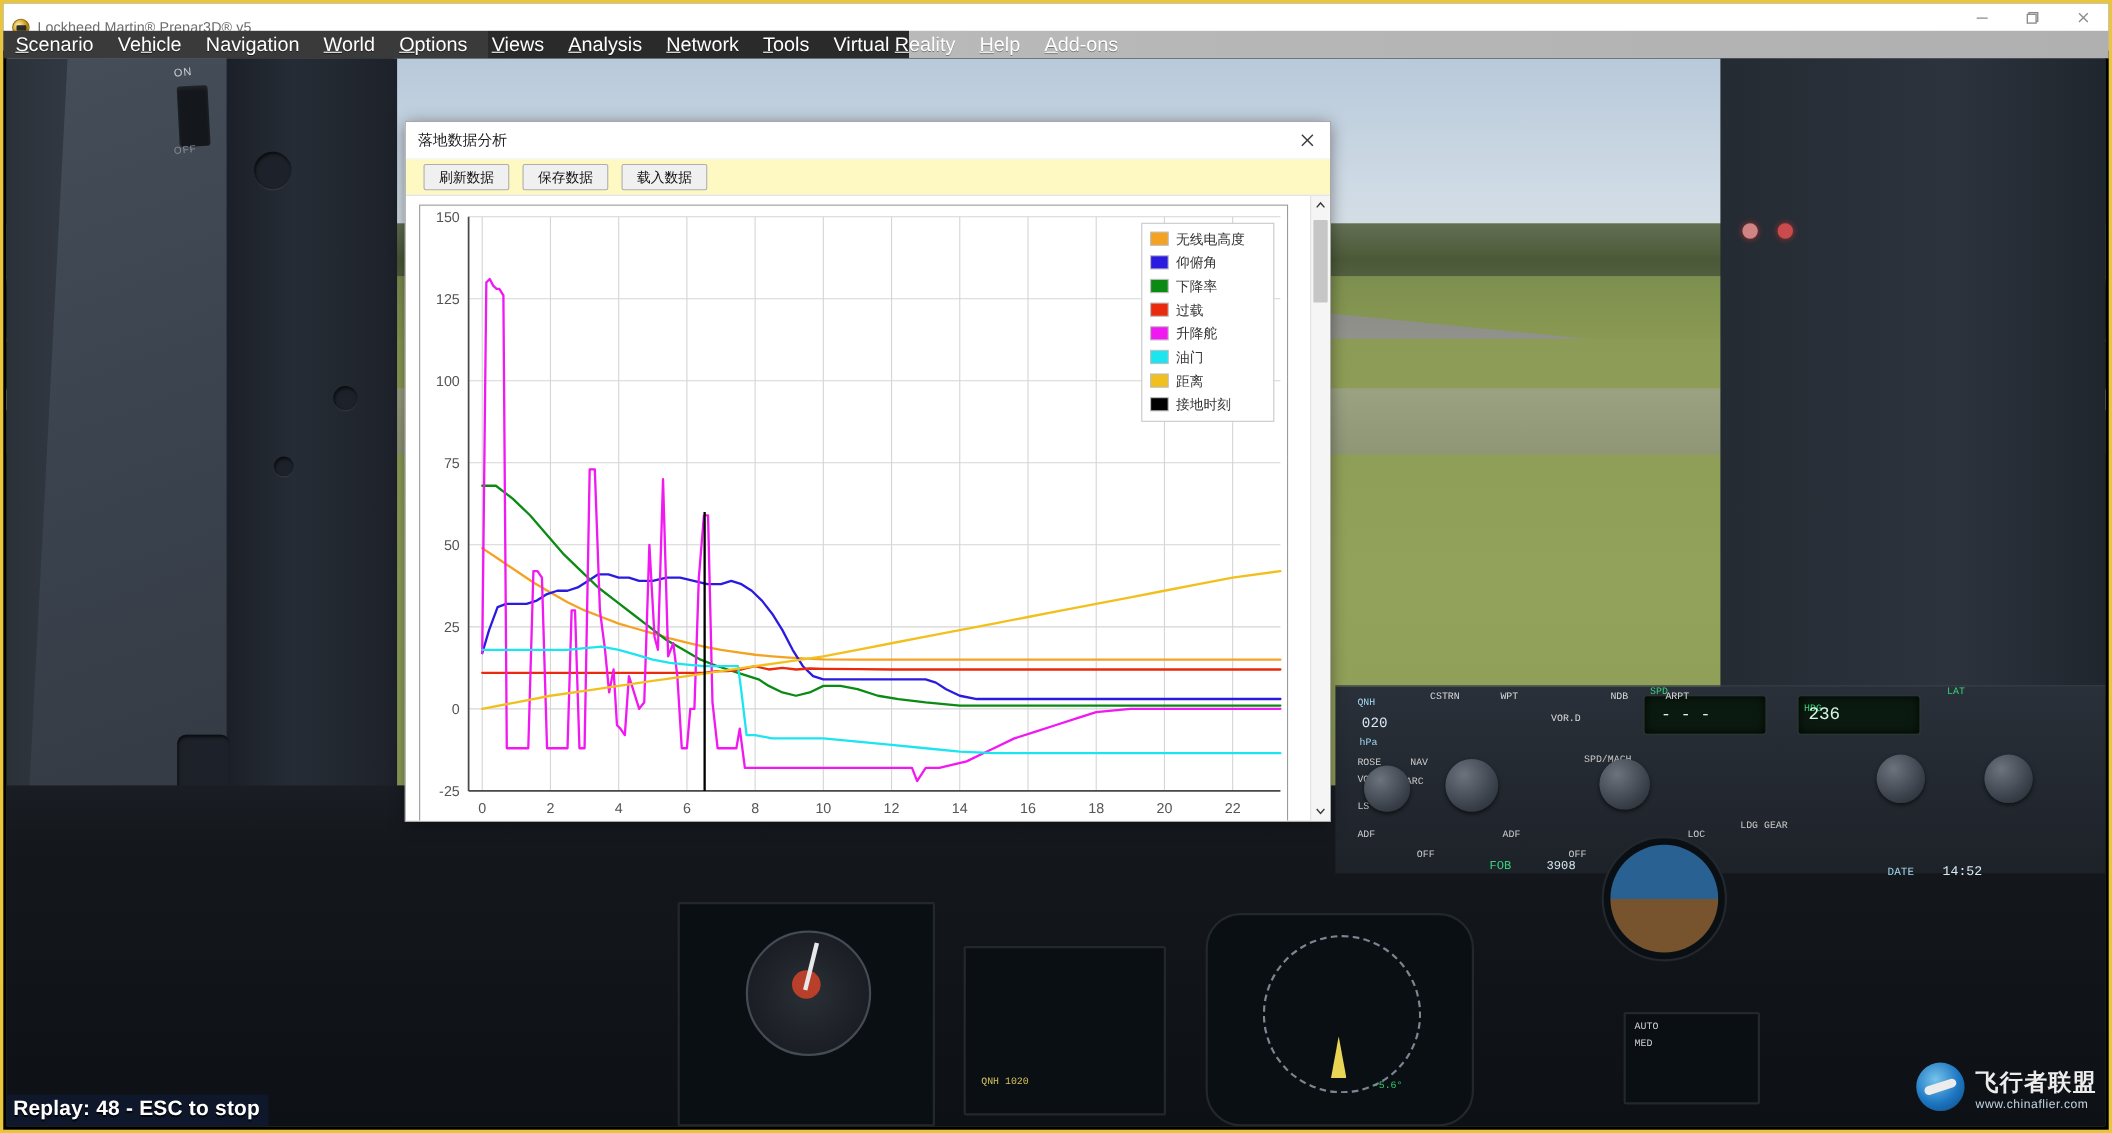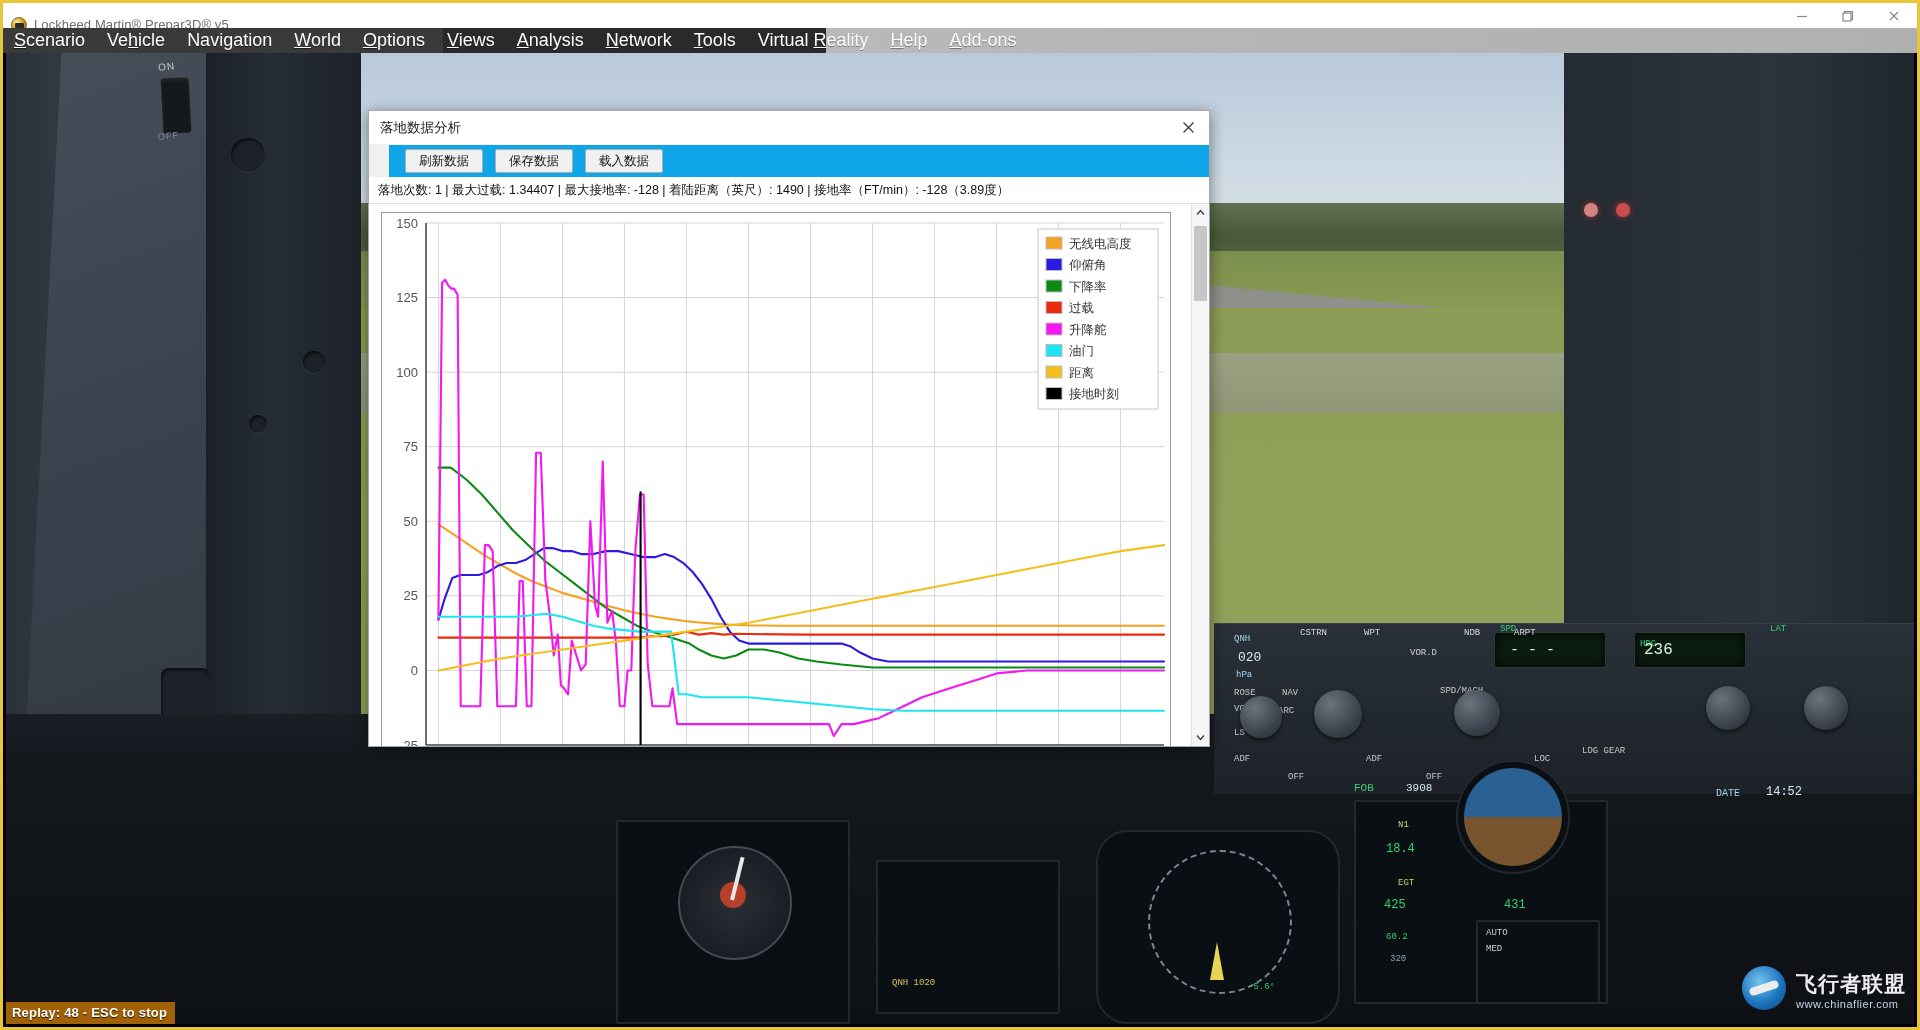--- a/index.html
+++ b/index.html
@@ -150,21 +150,21 @@
   }
   #watermark .wlogo::before{
     content:"";position:absolute;left:7px;top:18px;width:30px;height:8px;
     background:#fff;border-radius:4px;transform:rotate(-18deg);
   }
   #watermark .wt1{color:#fff;font-size:21px;font-weight:bold;letter-spacing:1px;}
   #watermark .wt2{color:#cfe3f3;font-size:11px;letter-spacing:.5px;}
   
   #replay-status{
     position:absolute;left:3px;bottom:3px;
-    background:#a16207;color:#ffffff;font-size:13px;font-weight:bold;
+    background:#0f172a;color:#ffffff;font-size:19px;font-weight:bold;
     padding:3px 8px 4px 6px;letter-spacing:.2px;
     text-shadow:0 1px 1px rgba(0,0,0,.8);
   }
   
   #dialog{
     position:absolute;left:365px;top:107px;width:840px;height:635px;
     background:#f0f0f0;border:1px solid #a8a8a8;
     box-shadow:0 3px 14px rgba(0,0,0,.45);
     display:flex;flex-direction:column;
   }
@@ -172,21 +172,21 @@
     height:33px;background:#ffffff;display:flex;align-items:center;flex:0 0 auto;
     border-bottom:1px solid #f0f0f0;
     justify-content:flex-end;
   }
   #dlg-titlebar .t{font-size:13.5px;color:#1d1d1d;margin-left:11px;}
   #dlg-close{
     margin-left:auto;width:42px;height:33px;display:flex;align-items:center;justify-content:center;
     color:#3c3c3c;
   }
   #dlg-toolbar{
-    flex:0 0 auto;height:32px;background:#0ea5e9;display:flex;align-items:center;padding-left:16px;gap:12px;margin-left:20px;
+    flex:0 0 auto;height:32px;background:#fef9c3;display:flex;align-items:center;padding-left:16px;gap:12px;
   }
   .tb-btn{
     background:#f0f0f0;border:1px solid #adadad;border-radius:2px;
     font-size:12.5px;color:#111;padding:4px 13px;line-height:1.15;
     font-family:"Liberation Sans","DejaVu Sans",sans-serif;
   }
   #dlg-statusline{
     flex:0 0 auto;height:26px;background:#ffffff;display:flex;align-items:center;
     padding-left:9px;font-size:12.5px;color:#111;
   }
@@ -317,34 +317,20 @@
         <div class="lcd-txt" style="left:212px;top:148px;color:#c9c9c9;">OFF</div>
         <div class="lcd-txt" style="left:320px;top:130px;color:#c9c9c9;">LOC</div>
         <div class="knob" style="left:26px;top:72px;width:42px;height:42px;"></div>
         <div class="knob" style="left:100px;top:66px;width:48px;height:48px;"></div>
         <div class="knob" style="left:240px;top:66px;width:46px;height:46px;"></div>
         <div class="knob" style="left:492px;top:62px;width:44px;height:44px;"></div>
         <div class="knob" style="left:590px;top:62px;width:44px;height:44px;"></div>
         <div class="lcd-txt" style="left:368px;top:122px;color:#c9c9c9;">LDG GEAR</div>
       </div>
 
-      <div class="pfd" style="left:1348px;bottom:20px;width:250px;height:200px;">
-        <div class="lcd-txt" style="left:42px;top:18px;color:#c5d66a;">N1</div>
-        <div class="lcd-txt" style="left:150px;top:10px;color:#c5d66a;">TOGA</div>
-        <div class="lcd-txt" style="left:150px;top:24px;color:#c5d66a;">89.6 %</div>
-        <div class="lcd-txt" style="left:30px;top:40px;color:#2fd06f;font-size:12px;">18.4</div>
-        <div class="lcd-txt" style="left:150px;top:40px;color:#2fd06f;font-size:12px;">18.4</div>
-        <div class="lcd-txt" style="left:42px;top:76px;color:#c5d66a;">EGT</div>
-        <div class="lcd-txt" style="left:28px;top:96px;color:#2fd06f;font-size:12px;">425</div>
-        <div class="lcd-txt" style="left:148px;top:96px;color:#2fd06f;font-size:12px;">431</div>
-        <div class="lcd-txt" style="left:30px;top:130px;color:#2fd06f;">60.2</div>
-        <div class="lcd-txt" style="left:150px;top:130px;color:#2fd06f;">60.1</div>
-        <div class="lcd-txt" style="left:34px;top:152px;color:#8fa0b0;">320</div>
-        <div class="lcd-txt" style="left:152px;top:152px;color:#8fa0b0;">320</div>
-      </div>
 
       <div class="pfd" style="left:1470px;bottom:20px;width:120px;height:80px;">
         <div class="lcd-txt" style="left:8px;top:6px;color:#d0d0d0;">AUTO</div>
         <div class="lcd-txt" style="left:8px;top:22px;color:#d0d0d0;">MED</div>
       </div>
 
       <div class="lcd-txt" style="position:absolute;left:1106px;bottom:42px;color:#c9c9c9;font-size:10px;">TERR ON ND</div>
       <div class="lcd-txt" style="position:absolute;left:1348px;bottom:230px;color:#39d07a;font-size:11px;">FOB</div>
       <div class="lcd-txt" style="position:absolute;left:1400px;bottom:230px;color:#d7e9f3;font-size:11px;">3908</div>
       <div class="lcd-txt" style="position:absolute;left:1710px;bottom:225px;color:#9fd8ef;font-size:10px;">DATE</div>
@@ -390,21 +376,20 @@
           </svg>
       </div>
     </div>
 
     <div id="dlg-toolbar">
       <button class="tb-btn">刷新数据</button>
       <button class="tb-btn">保存数据</button>
       <button class="tb-btn">载入数据</button>
     </div>
 
-    <div id="dlg-statusline">落地次数: 1 | 最大过载: 1.34407 | 最大接地率: -128 | 着陆距离（英尺）: 1490 | 接地率（FT/min）: -128（3.89度）</div>
 
     <div id="dlg-body">
       <div id="chart-wrap">
         <div id="chart-frame">
           <svg id="chart-svg" width="788" height="568" viewBox="0 0 788 568">
               <rect x="44" y="10" width="738" height="522" fill="#fff"></rect>
               <line x1="56.403361344537814" y1="10" x2="56.403361344537814" y2="532" stroke="#d5d5d5" stroke-width="1"></line>
               <line x1="118.4201680672269" y1="10" x2="118.4201680672269" y2="532" stroke="#d5d5d5" stroke-width="1"></line>
               <line x1="180.436974789916" y1="10" x2="180.436974789916" y2="532" stroke="#d5d5d5" stroke-width="1"></line>
               <line x1="242.45378151260508" y1="10" x2="242.45378151260508" y2="532" stroke="#d5d5d5" stroke-width="1"></line>

